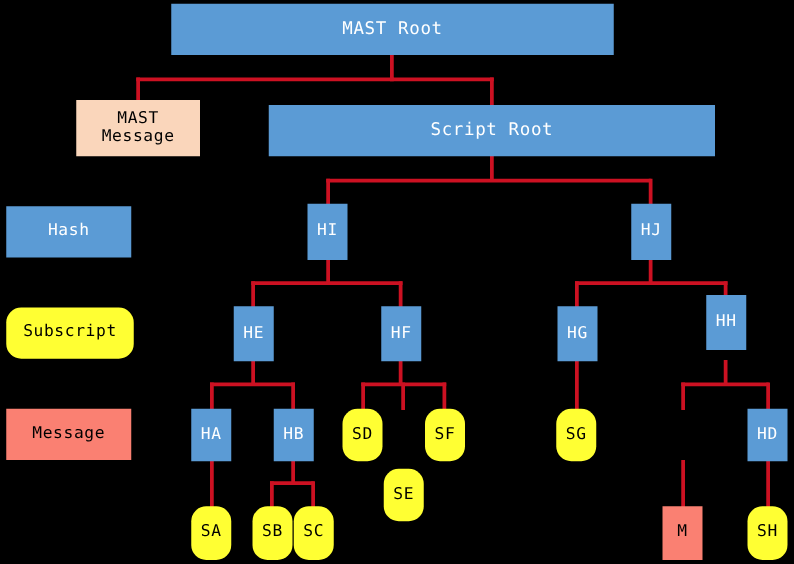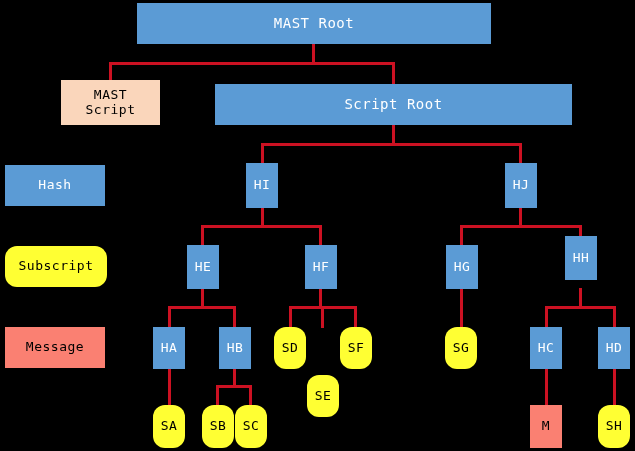--- a/index.html
+++ b/index.html
@@ -95,38 +95,37 @@
   <div class="edge" style="left:545px; top:368px; width:3px; height:38px;"></div>
 
   <div class="edge" style="left:613px; top:368px; width:3px; height:38px;"></div>
 
   <div class="node blue f13" style="left:5px;  top:165px; width:100px; height:41px;">Hash</div>
   <div class="node yellow f13" style="left:5px;  top:246px; width:102px; height:41px;">Subscript</div>
   <div class="node pink f13" style="left:5px;  top:327px; width:100px; height:41px;">Message</div>
 
   <div class="node blue f14" style="left:137px; top:3px;   width:354px; height:41px;text-align:right;">MAST Root</div>
   <div class="node peach f13" style="left:61px;  top:80px;  width:99px;  height:45px;">MAST
-Script</div>
+Message</div>
   <div class="node blue f14" style="left:215px; top:84px;  width:357px; height:41px;">Script Root</div>
 
   <div class="node blue f13" style="left:246px; top:163px; width:32px; height:45px;">HI</div>
   <div class="node blue f13" style="left:505px; top:163px; width:32px; height:45px;">HJ</div>
 
   <div class="node blue f13" style="left:187px; top:245px; width:32px; height:44px;">HE</div>
   <div class="node blue f13" style="left:305px; top:245px; width:32px; height:44px;">HF</div>
   <div class="node blue f13" style="left:446px; top:245px; width:32px; height:44px;">HG</div>
   <div class="node blue f13" style="left:565px; top:236px; width:32px; height:44px;">HH</div>
 
   <div class="node blue f13" style="left:153px; top:327px; width:32px; height:42px;">HA</div>
   <div class="node blue f13" style="left:219px; top:327px; width:32px; height:42px;">HB</div>
   <div class="node yellow f13" style="left:274px; top:327px; width:32px; height:42px;">SD</div>
   <div class="node yellow f13" style="left:307px; top:327px; width:32px; height:42px;margin-top:48px;">SE</div>
   <div class="node yellow f13" style="left:340px; top:327px; width:32px; height:42px;">SF</div>
   <div class="node yellow f13" style="left:445px; top:327px; width:32px; height:42px;">SG</div>
-  <div class="node blue f13" style="left:530px; top:327px; width:32px; height:42px;">HC</div>
   <div class="node blue f13" style="left:598px; top:327px; width:32px; height:42px;">HD</div>
 
   <div class="node yellow f13" style="left:153px; top:405px; width:32px; height:43px;">SA</div>
   <div class="node yellow f13" style="left:202px; top:405px; width:32px; height:43px;">SB</div>
   <div class="node yellow f13" style="left:235px; top:405px; width:32px; height:43px;">SC</div>
   <div class="node pink f13" style="left:530px; top:405px; width:32px; height:43px;">M</div>
   <div class="node yellow f13" style="left:598px; top:405px; width:32px; height:43px;">SH</div>
 
 </div>
 

